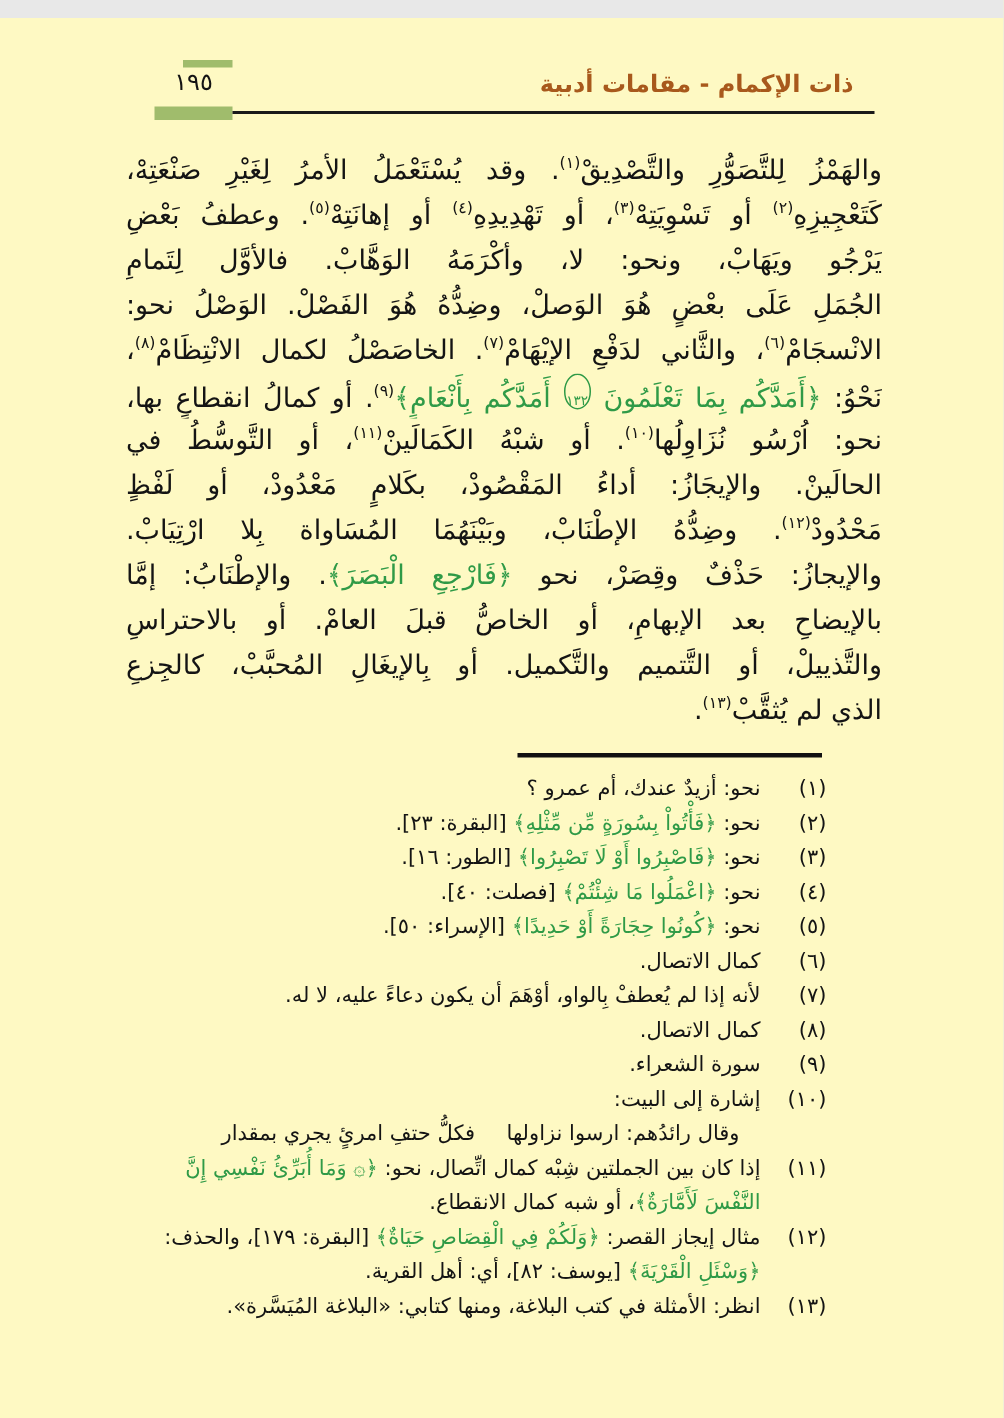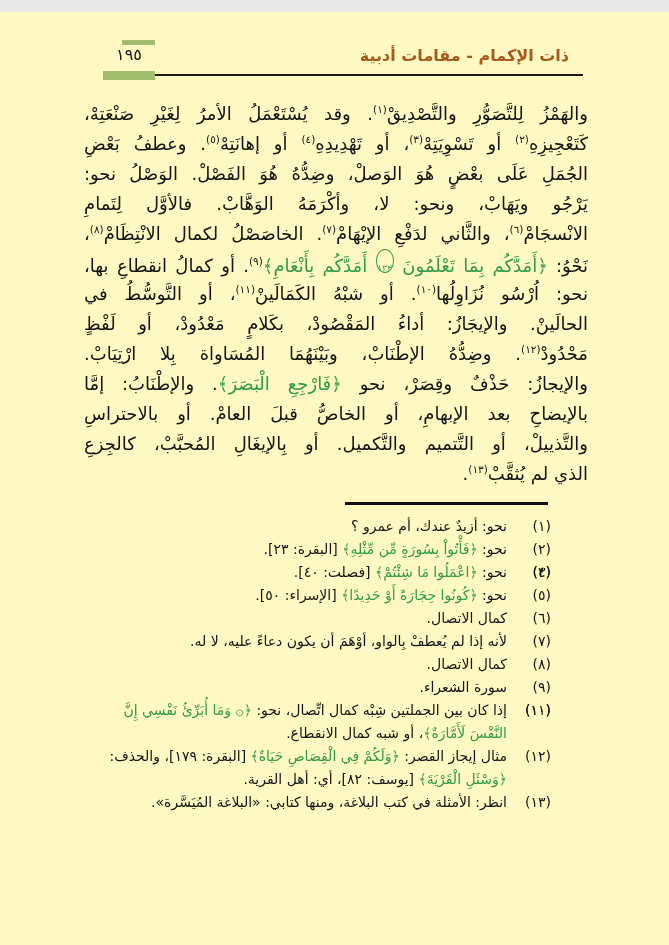--- a/index.html
+++ b/index.html
@@ -63,43 +63,43 @@
 
   <div class="bar-top"></div>
   <div class="page-num">١٩٥</div>
   <div class="bar-bottom"></div>
   <div class="header-rule"></div>
   <div class="header-title">ذات الإكمام - مقامات أدبية</div>
 
   <main class="body-text">
       <div class="line"><span class="t">والهَمْزُ لِلتَّصَوُّرِ والتَّصْدِيقْ</span><sup class="fnref">(١)</sup><span class="t">. وقد يُسْتَعْمَلُ الأمرُ لِغَيْرِ صَنْعَتِهْ،</span></div>
       <div class="line"><span class="t">كَتَعْجِيزِهِ</span><sup class="fnref">(٢)</sup><span class="t"> أو تَسْوِيَتِهْ</span><sup class="fnref">(٣)</sup><span class="t">، أو تَهْدِيدِهِ</span><sup class="fnref">(٤)</sup><span class="t"> أو إهانَتِهْ</span><sup class="fnref">(٥)</sup><span class="t">. وعطفُ بَعْضِ</span></div>
+      <div class="line"><span class="t">يَرْجُو ويَهَابْ، ونحو: لا، وأكْرَمَهُ الوَهَّابْ. فالأوَّل لِتَمامِ</span></div>
       <div class="line"><span class="t">الجُمَلِ عَلَى بعْضٍ هُوَ الوَصلْ، وضِدُّهُ هُوَ الفَصْلْ. الوَصْلُ نحو:</span></div>
-      <div class="line"><span class="t">يَرْجُو ويَهَابْ، ونحو: لا، وأكْرَمَهُ الوَهَّابْ. فالأوَّل لِتَمامِ</span></div>
       <div class="line"><span class="t">الانْسجَامْ</span><sup class="fnref">(٦)</sup><span class="t">، والثَّاني لدَفْعِ الإيْهَامْ</span><sup class="fnref">(٧)</sup><span class="t">. الخاصَصْلُ لكمال الانْتِظَامْ</span><sup class="fnref">(٨)</sup><span class="t">،</span></div>
       <div class="line"><span class="t">نَحْوُ: </span><span class="quran">﴿أَمَدَّكُم بِمَا تَعْلَمُونَ </span><span class="ayah-num">١٣٢</span><span class="quran"> أَمَدَّكُم بِأَنْعَامٍ﴾</span><sup class="fnref">(٩)</sup><span class="t">. أو كمالُ انقطاعٍ بها،</span></div>
       <div class="line"><span class="t">نحو: اُرْسُو نُزَاوِلُها</span><sup class="fnref">(١٠)</sup><span class="t">. أو شبْهُ الكَمَالَينْ</span><sup class="fnref">(١١)</sup><span class="t">، أو التَّوسُّطُ في</span></div>
       <div class="line"><span class="t">الحالَينْ. والإيجَازُ: أداءُ المَقْصُودْ، بكَلامٍ مَعْدُودْ، أو لَفْظٍ</span></div>
       <div class="line"><span class="t">مَحْدُودْ</span><sup class="fnref">(١٢)</sup><span class="t">. وضِدُّهُ الإطْنَابْ، وبَيْنَهُمَا المُسَاواة بِلا ارْتِيَابْ.</span></div>
       <div class="line"><span class="t">والإيجازُ: حَذْفٌ وقِصَرْ، نحو </span><span class="quran">﴿فَارْجِعِ الْبَصَرَ﴾</span><span class="t">. والإطْنَابُ: إمَّا</span></div>
       <div class="line"><span class="t">بالإيضاحِ بعد الإبهامِ، أو الخاصُّ قبلَ العامْ. أو بالاحتراسِ</span></div>
       <div class="line"><span class="t">والتَّذييلْ، أو التَّتميم والتَّكميل. أو بِالإيغَالِ المُحبَّبْ، كالجِزعِ</span></div>
       <div class="line last"><span class="t">الذي لم يُثقَّبْ</span><sup class="fnref">(١٣)</sup><span class="t">.</span></div>
     </main>
 
   <div class="fn-sep"></div>
   <section class="footnotes">
       <div class="fn"><span class="fn-num">(١)</span><span class="fn-content"><span class="t">نحو: أزيدٌ عندك، أم عمرو ؟</span></span></div>
       <div class="fn"><span class="fn-num">(٢)</span><span class="fn-content"><span class="t">نحو: </span><span class="quran">﴿فَأْتُواْ بِسُورَةٍ مِّن مِّثْلِهِ﴾</span><span class="t"> [البقرة: ٢٣].</span></span></div>
-      <div class="fn"><span class="fn-num">(٣)</span></div>
+      <div class="fn"><span class="fn-num">(٣)</span><span class="fn-content"><span class="t">نحو: </span><span class="quran">﴿فَاصْبِرُوا أَوْ لَا تَصْبِرُوا﴾</span><span class="t"> [الطور: ١٦].</span></span></div>
       <div class="fn"><span class="fn-num">(٤)</span><span class="fn-content"><span class="t">نحو: </span><span class="quran">﴿اعْمَلُوا مَا شِئْتُمْ﴾</span><span class="t"> [فصلت: ٤٠].</span></span></div>
       <div class="fn"><span class="fn-num">(٥)</span><span class="fn-content"><span class="t">نحو: </span><span class="quran">﴿كُونُوا حِجَارَةً أَوْ حَدِيدًا﴾</span><span class="t"> [الإسراء: ٥٠].</span></span></div>
       <div class="fn"><span class="fn-num">(٦)</span><span class="fn-content"><span class="t">كمال الاتصال.</span></span></div>
       <div class="fn"><span class="fn-num">(٧)</span><span class="fn-content"><span class="t">لأنه إذا لم يُعطفْ بِالواو، أوْهَمَ أن يكون دعاءً عليه، لا له.</span></span></div>
       <div class="fn"><span class="fn-num">(٨)</span><span class="fn-content"><span class="t">كمال الاتصال.</span></span></div>
       <div class="fn"><span class="fn-num">(٩)</span><span class="fn-content"><span class="t">سورة الشعراء.</span></span></div>
-      <div class="fn"><span class="fn-num">(١٠)</span></div>
+      <div class="fn"><span class="fn-num">(١٠)</span><span class="fn-content"><span class="t">إشارة إلى البيت:</span><span class="poem">وقال رائدُهم: ارسوا نزاولها  فكلُّ حتفِ امرئٍ يجري بمقدار</span></span></div>
       <div class="fn"><span class="fn-num">(١١)</span><span class="fn-content"><span class="t">إذا كان بين الجملتين شِبْه كمال اتِّصال، نحو: </span><span class="quran">﴿۞ وَمَا أُبَرِّئُ نَفْسِي إِنَّ النَّفْسَ لَأَمَّارَةٌ﴾</span><span class="t">، أو شبه كمال الانقطاع.</span></span></div>
       <div class="fn"><span class="fn-num">(١٢)</span><span class="fn-content"><span class="t">مثال إيجاز القصر: </span><span class="quran">﴿وَلَكُمْ فِي الْقِصَاصِ حَيَاةٌ﴾</span><span class="t"> [البقرة: ١٧٩]، والحذف: </span><span class="quran">﴿وَسْئَلِ الْقَرْيَةَ﴾</span><span class="t"> [يوسف: ٨٢]، أي: أهل القرية.</span></span></div>
       <div class="fn"><span class="fn-num">(١٣)</span><span class="fn-content"><span class="t">انظر: الأمثلة في كتب البلاغة، ومنها كتابي: «البلاغة المُيَسَّرة».</span></span></div>
     </section>
 
 </div>
 
 </body></html>

